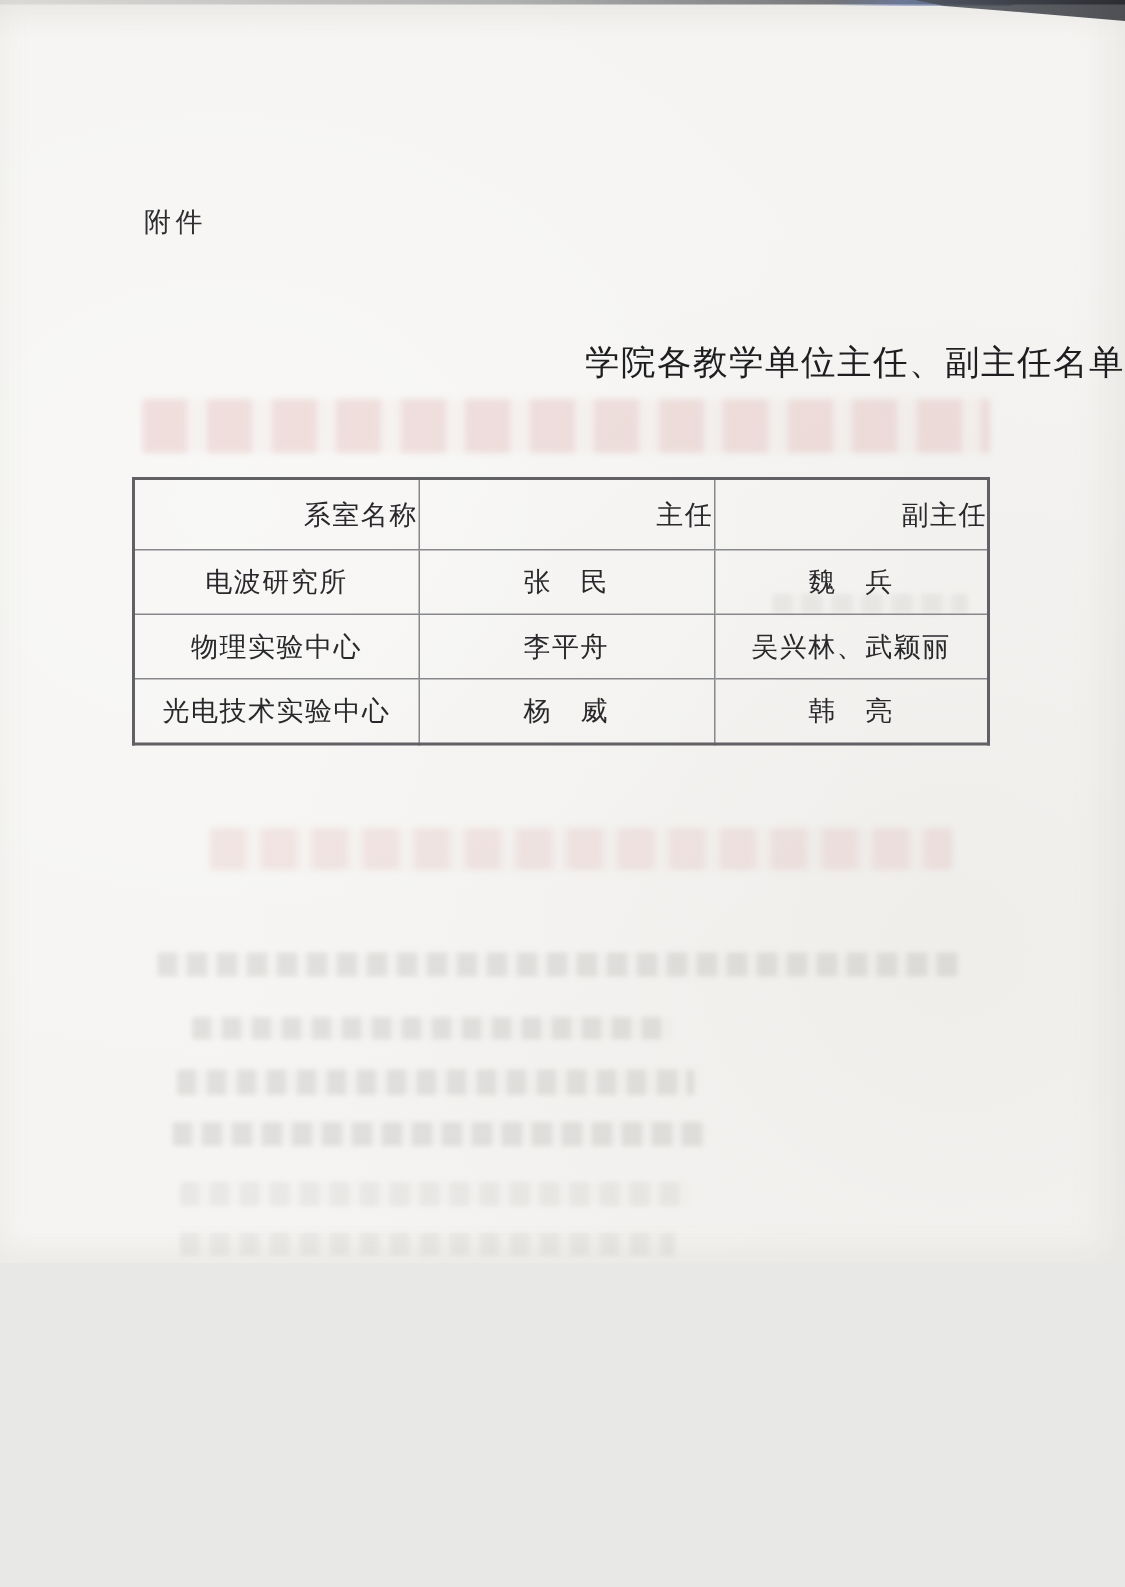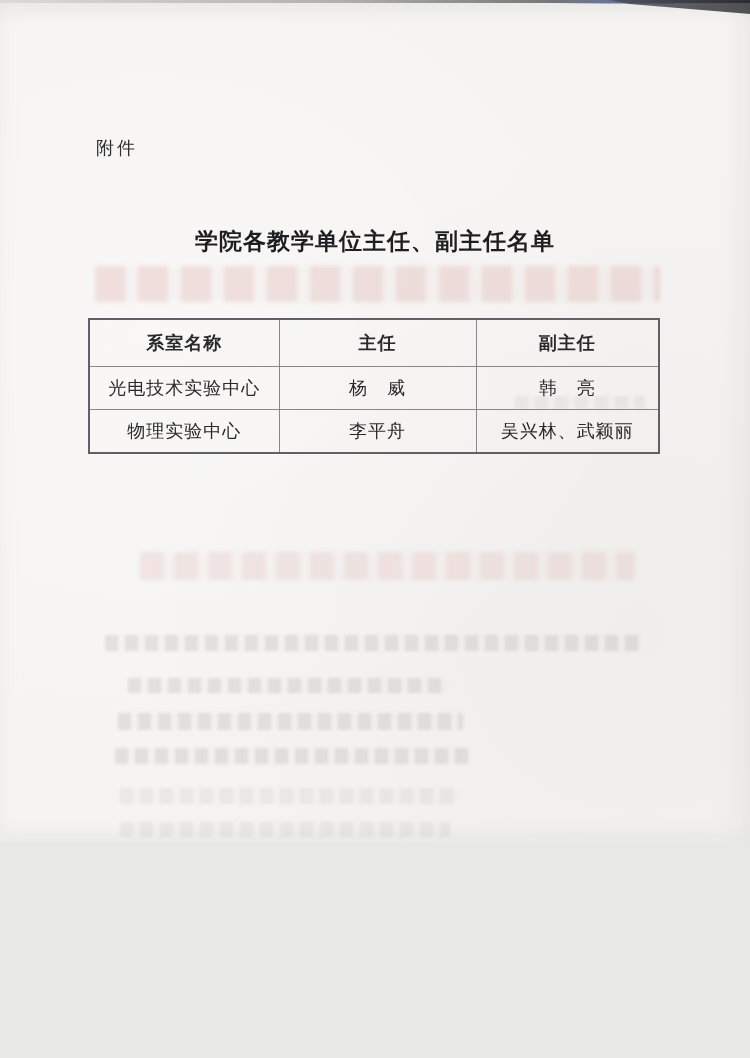--- a/index.html
+++ b/index.html
@@ -36,22 +36,22 @@
     opacity: 0.82;
   }
 
   .attachment-label {
     position: absolute; left: 96px; top: 136px;
     font-size: 18px; font-weight: 500; letter-spacing: 3px; color: #2e2e30;
   }
 
   .doc-title {
     position: absolute; left: 0; right: 0; top: 226px;
-    text-align: center;
-    font-size: 23px; font-weight: 700; letter-spacing: 1px; color: #1e1e21;
+    text-align: right;
+    font-size: 23px; font-weight: 400; letter-spacing: 1px; color: #1e1e21;
   }
 
   
   .bleed {
     position: absolute;
     filter: blur(1.6px);
     border-radius: 2px;
     pointer-events: none;
   }
   .bleed-gray {
@@ -92,21 +92,21 @@
   .roster-table th, .roster-table td {
     border: 1px solid #88888c;
     text-align: center;
     vertical-align: middle;
     font-size: 18px;
     letter-spacing: 1px;
     color: #29292c;
     background: transparent;
     padding: 0;
   }
-  .roster-table th { height: 46px; font-weight: 700; }
+  .roster-table th { height: 46px; font-weight: 400; text-align: right; }
   .roster-table td { height: 42px; font-weight: 400; }
   .roster-table { border: 2px solid #606065; }
 
   .page-number {
     position: absolute; left: 588px; top: 955px;
     font-family: "Liberation Serif", "DejaVu Serif", serif;
     font-size: 16px; letter-spacing: 3px; color: #3e3e42;
   }
 </style>
 </head>
@@ -142,26 +142,31 @@
       </colgroup>
     <thead>
       <tr>
         <th>系室名称</th>
         <th>主任</th>
         <th>副主任</th>
       </tr>
     </thead>
     <tbody>
         <tr>
-      <td>光电技术实验中心</td>
-      <td>杨　威</td>
-      <td>韩　亮</td>
+      <td>电波研究所</td>
+      <td>张　民</td>
+      <td>魏　兵</td>
     </tr>
         <tr>
       <td>物理实验中心</td>
       <td>李平舟</td>
       <td>吴兴林、武颖丽</td>
+    </tr>
+        <tr>
+      <td>光电技术实验中心</td>
+      <td>杨　威</td>
+      <td>韩　亮</td>
     </tr>
       </tbody>
   </table>
 
   <div class="page-number">- 3 -</div>
 </div>
 
 </body></html>

